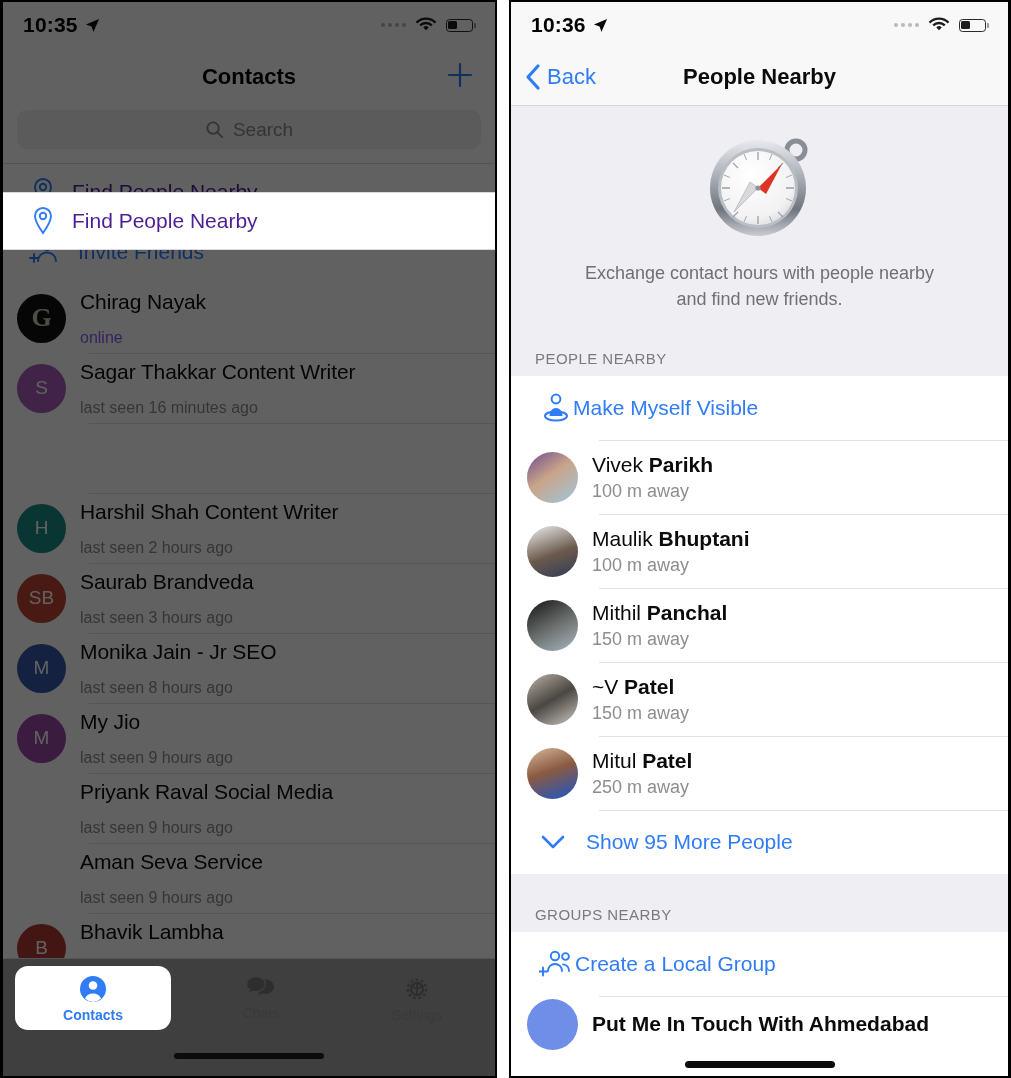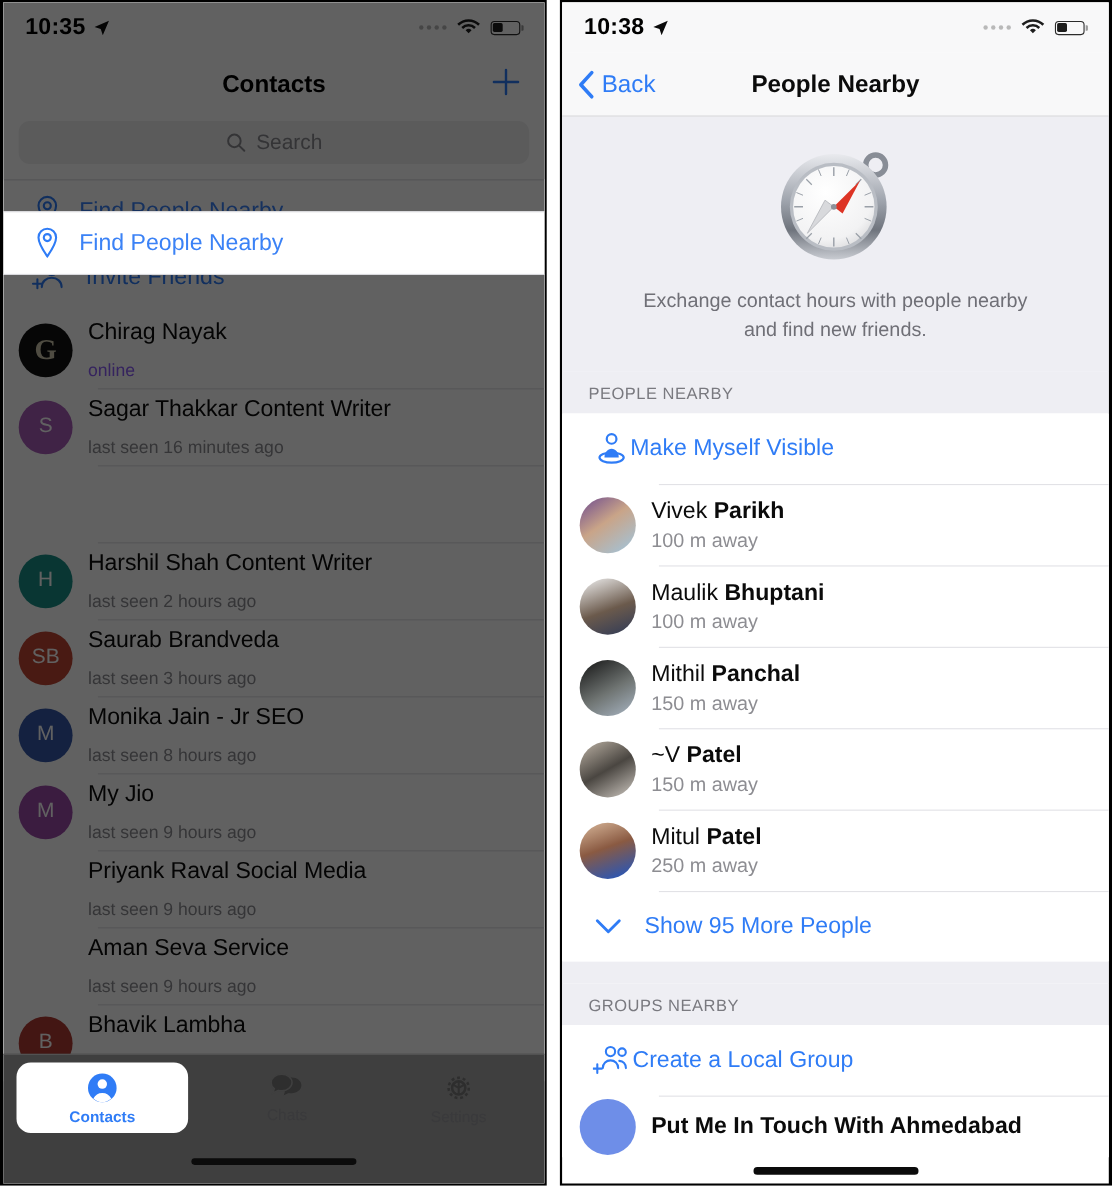--- a/index.html
+++ b/index.html
@@ -45,21 +45,21 @@
   .searchbox {
     height: 39px; border-radius: 10px; background: rgba(118,118,128,0.12);
     display:flex; align-items:center; justify-content:center; gap:9px;
   }
   .searchbox .ph { font-size: 19px; color: #8a8a8e; }
 
   .findrow {
     height: 58px; display:flex; align-items:center; gap:17px; padding-left: 28px;
     background:#fff; border-top:1px solid #d9d9dd; border-bottom:1px solid #d9d9dd;
   }
-  .findrow .lbl { font-size: 21px; color:#3b82f6; }
+  .findrow .lbl { font-size: 21px; color:#4c1d95; }
 
   .inviterow { height: 62px; display:flex; align-items:center; gap:17px; padding-left: 26px; background:#fff; }
   .inviterow .lbl { font-size: 21px; color:#2f7cf6; }
 
   .contact-row {
     height: 70px; display:flex; align-items:center; gap: 14px;
     padding-left: 14px; background:#fff; position:relative;
   }
   .contact-row + .contact-row::before {
     content:""; position:absolute; left:86px; right:0; top:0; height:1px; background:#dfdfe2;
@@ -318,21 +318,21 @@
         <div class="home-ind"></div>
       </div>
 
     </div>
   </div>
 
   <div class="phone-right">
 
     <div class="statusbar" style="background:#f8f8f9;">
       <div class="sb-time">
-        <span>10:38</span>
+        <span>10:36</span>
         <svg width="15" height="15" viewBox="0 0 16 16">
             <path d="M15 1 1 7l6 2 2 6z" fill="#0b0b0b"></path>
           </svg>
       </div>
       <div class="sb-right">
         <span class="dots">
             <i></i>
             <i></i>
             <i></i>
             <i></i>

